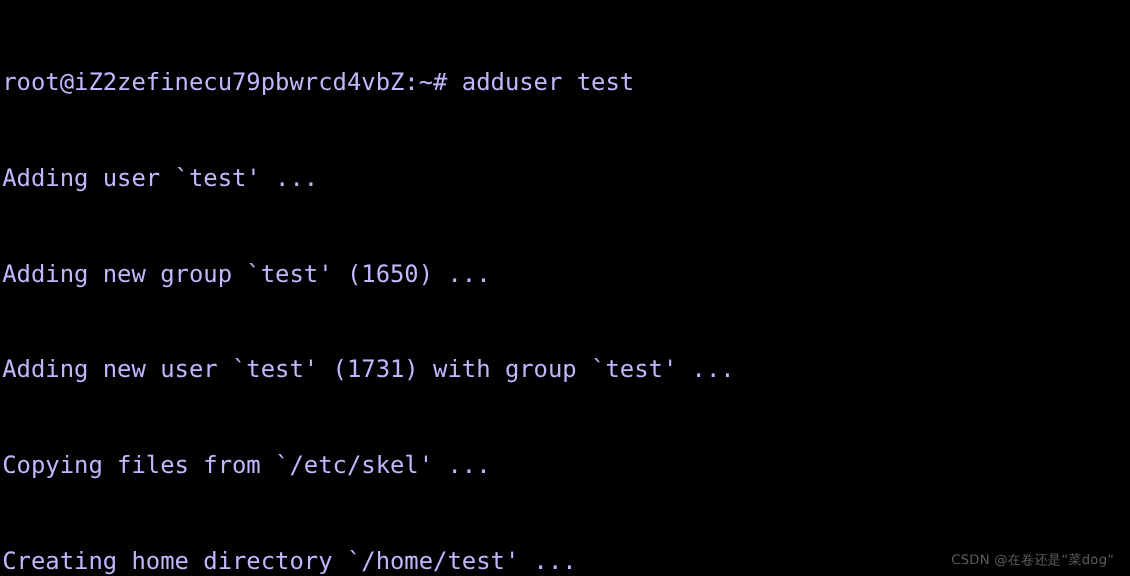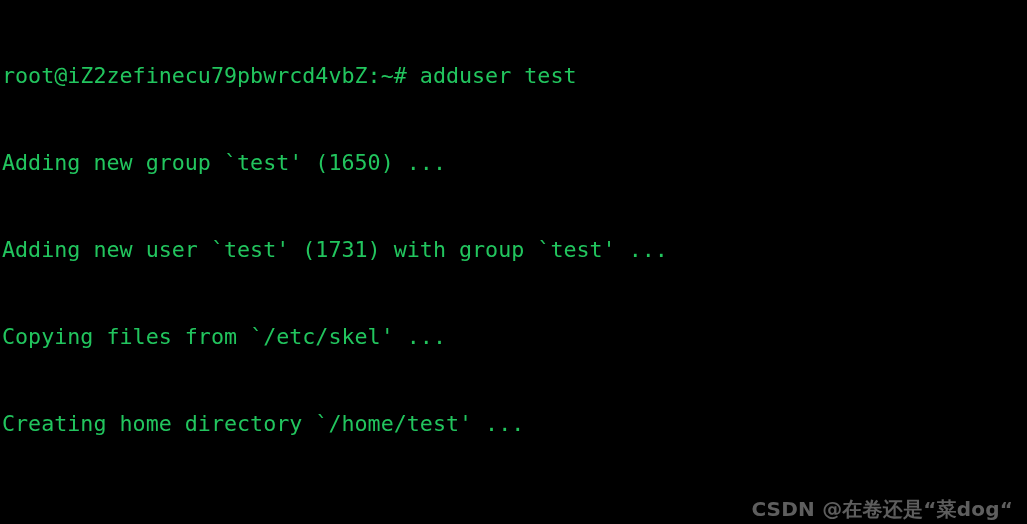--- a/index.html
+++ b/index.html
@@ -21,42 +21,42 @@
     position: absolute;
     left: 2px;
     top: 3px;
     right: 0;
     white-space: pre;
     color: #e4e4e4;
   }
   .line {
     height: 29px;
     white-space: pre;
-    color: #22c55e;
+    color: #c4b5fd;
     letter-spacing: 0px;
   }
   #watermark {
     position: absolute;
     right: 14px;
     bottom: 4px;
     font-family: "DejaVu Sans", "Liberation Sans", sans-serif;
-    font-size: 20px;
+    font-size: 12px;
     line-height: 22px;
     color: #5e5e5e;
     white-space: pre;
     letter-spacing: 0.2px;
-    font-weight: bold;
   }
 </style>
 </head>
 <body>
 
 <div id="terminal">
   <div id="screen">
     <div class="line">root@iZ2zefinecu79pbwrcd4vbZ:~# adduser test</div>
+    <div class="line">Adding user `test' ...</div>
     <div class="line">Adding new group `test' (1650) ...</div>
     <div class="line">Adding new user `test' (1731) with group `test' ...</div>
     <div class="line">Copying files from `/etc/skel' ...</div>
     <div class="line">Creating home directory `/home/test' ...</div>
     
     
     
     
     
     

